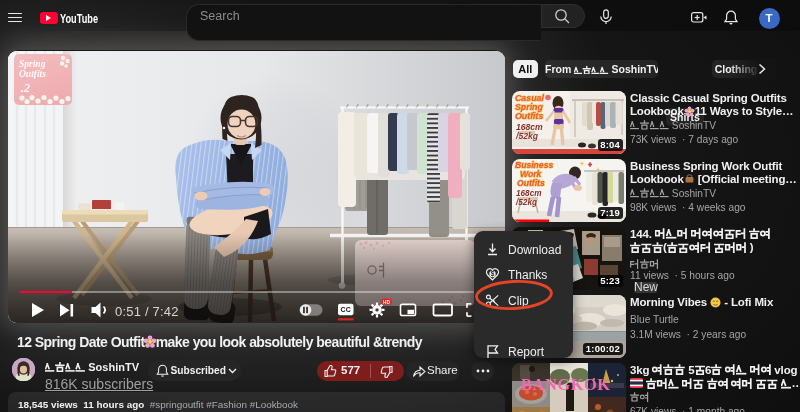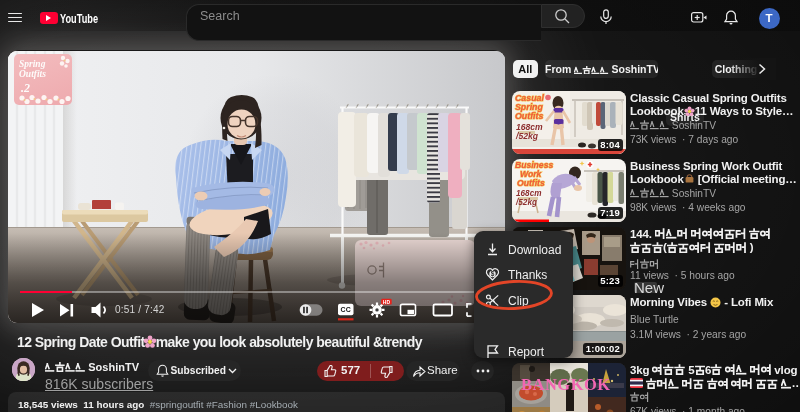--- a/index.html
+++ b/index.html
@@ -11,21 +11,21 @@
 #logobox:after{content:"";position:absolute;left:6.4px;top:3.4px;border-left:5.6px solid #fff;border-top:3px solid transparent;border-bottom:3px solid transparent;}
 #search{left:186px;top:4px;width:355px;height:37px;background:#121212;border:1px solid #2a2a2a;border-right:none;border-radius:13px 0 0 13px;color:#8c8c8c;font-size:12.5px;line-height:22px;padding-left:13px;}
 #searchbtn{left:541px;top:4px;width:44px;height:24px;background:#222222;border:1px solid #2f2f2f;border-left:1px solid #2f2f2f;border-radius:0 13px 13px 0;}
 
 #player{left:8px;top:50.5px;width:497px;height:272px;border-radius:9px;overflow:hidden;background:#e8e7e5;}
 #badge{left:6px;top:3px;width:58px;height:51px;border-radius:5px;background:linear-gradient(160deg,#f3bcbe,#eeaaae);color:#fff;overflow:hidden;}
 #subpanel{left:347px;top:189px;width:120px;height:66px;border-radius:6px;background:#ead8d4;overflow:hidden;}
 #scrim{left:0;top:182px;width:497px;height:90px;background:linear-gradient(rgba(0,0,0,0),rgba(0,0,0,0.42) 55%,rgba(0,0,0,0.58));}
 #pbar{left:12px;top:240px;width:473px;height:2.6px;background:rgba(255,255,255,0.38);}
 #pbar .red{position:absolute;left:0;top:0;width:52px;height:2.6px;background:#f03;}
-.ctime{left:107px;top:253px;color:#d5d5d5;font-size:10px;letter-spacing:0.2px;}
+.ctime{left:107px;top:253px;color:#d5d5d5;font-size:13px;letter-spacing:0.2px;}
 
 #vtitle{left:17px;top:333.5px;color:#f1f1f1;font-size:14px;font-weight:bold;letter-spacing:-0.55px;}
 #chname{left:45px;top:360.5px;color:#f1f1f1;font-size:11px;font-weight:bold;white-space:nowrap;}
 #chsubs{left:45px;top:375.5px;color:#9f9f9f;font-size:14px;text-decoration:underline;}
 #subbtn{left:148px;top:360px;width:93px;height:21px;background:#262626;border-radius:11px;color:#f1f1f1;font-size:10.2px;font-weight:bold;line-height:21px;}
 #likebar{left:317px;top:361px;width:87px;height:20px;background:#7f1d1d;border-radius:10px;color:#f1f1f1;font-size:11.5px;font-weight:bold;}
 #sharebtn{left:406px;top:361px;width:54px;height:20px;background:#252525;border-radius:10px;color:#f1f1f1;font-size:11.5px;font-weight:normal;}
 #morebtn{left:471px;top:361px;width:23px;height:20px;background:#252525;border-radius:10px;color:#f1f1f1;}
 #descbox{left:8px;top:392px;width:497px;height:30px;background:rgba(255,255,255,0.075);border-radius:8px;}
 #descline{left:10px;top:7px;color:#f1f1f1;font-size:9.9px;font-weight:bold;letter-spacing:0;white-space:nowrap;}
@@ -578,21 +578,21 @@
       </svg> )</div>
     <div class="schan" style="top:259px"><svg style="vertical-align:-1.30px" width="29.1" height="10.0" viewBox="0 0 29.1 10.0">
         <path d="M0.7,2.6 h3.0 M0.7,5.4 h3.0 M0.7,2.6 V7.8" stroke="#a5a5a5" stroke-width="1.18" fill="none" stroke-linecap="square"></path>
         <path d="M7.6,0.9 V9.4 M7.6,4.8 H5.3" stroke="#a5a5a5" stroke-width="1.18" fill="none" stroke-linecap="square"></path>
         <path d="M10.6,3.1 H18.4 M14.5,0.9 V3.1" stroke="#a5a5a5" stroke-width="1.18" fill="none" stroke-linecap="square"></path>
         <path d="M11.9,5.2 h5.0 v3.8 h-5.0 z" stroke="#a5a5a5" stroke-width="1.18" fill="none" stroke-linecap="square"></path>
         <path d="M20.4,2.6 h3.2 v4.2 h-3.2 z" stroke="#a5a5a5" stroke-width="1.18" fill="none" stroke-linecap="square"></path>
         <path d="M27.4,0.9 V9.4 M27.4,4.6 H25.1" stroke="#a5a5a5" stroke-width="1.18" fill="none" stroke-linecap="square"></path>
       </svg></div>
     <div class="sviews" style="top:269.5px">11 views&nbsp;&nbsp;· 5 hours ago</div>
-    <div class="abs" style="left:634px;top:282px;width:23px;height:11px;background:rgba(255,255,255,0.14);border-radius:2px;color:#d8d8d8;font-size:15px;line-height:11px;text-align:left;">New</div>
+    <div class="abs" style="left:634px;top:282px;width:23px;height:11px;background:rgba(255,255,255,0.14);border-radius:2px;color:#d8d8d8;font-size:12px;line-height:11px;text-align:left;">New</div>
     <div class="thumb" style="top:295px"><svg width="114" height="63" viewBox="0 0 114 63">
 <rect width="114" height="63" fill="#d2ccc4"></rect>
 <rect y="0" width="114" height="12" fill="#ded8cf"></rect>
 <ellipse cx="18" cy="23" rx="14" ry="7" fill="#ede6da"></ellipse>
         <ellipse cx="46" cy="15" rx="17" ry="8" fill="#f0e9dd"></ellipse>
         <ellipse cx="78" cy="25" rx="15" ry="7" fill="#e9e2d6"></ellipse>
         <ellipse cx="103" cy="15" rx="12" ry="6" fill="#ebe4d8"></ellipse>
 <ellipse cx="30" cy="29" rx="17" ry="5" fill="#b4ada2"></ellipse>
         <ellipse cx="70" cy="31" rx="15" ry="4.5" fill="#bbb4a9"></ellipse>
         <ellipse cx="100" cy="28" rx="12" ry="4" fill="#c0b9ae"></ellipse>

